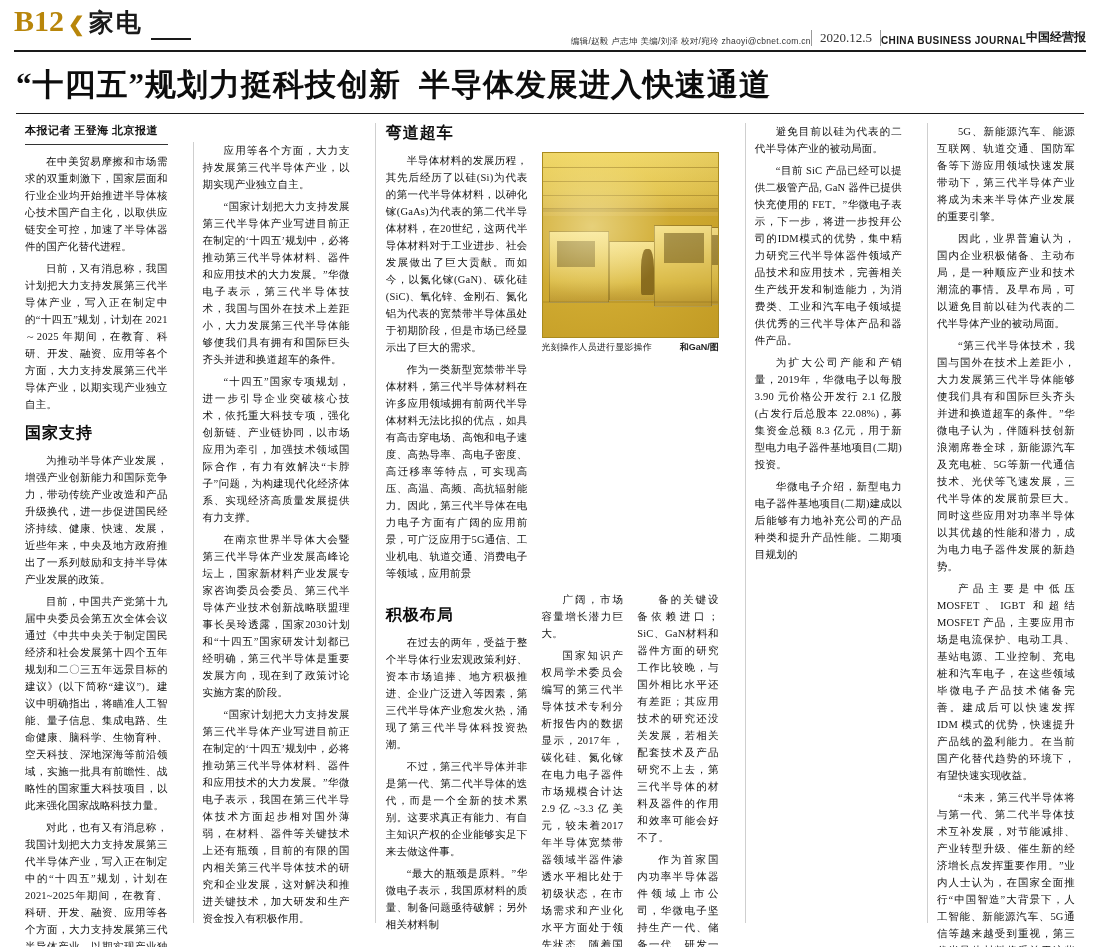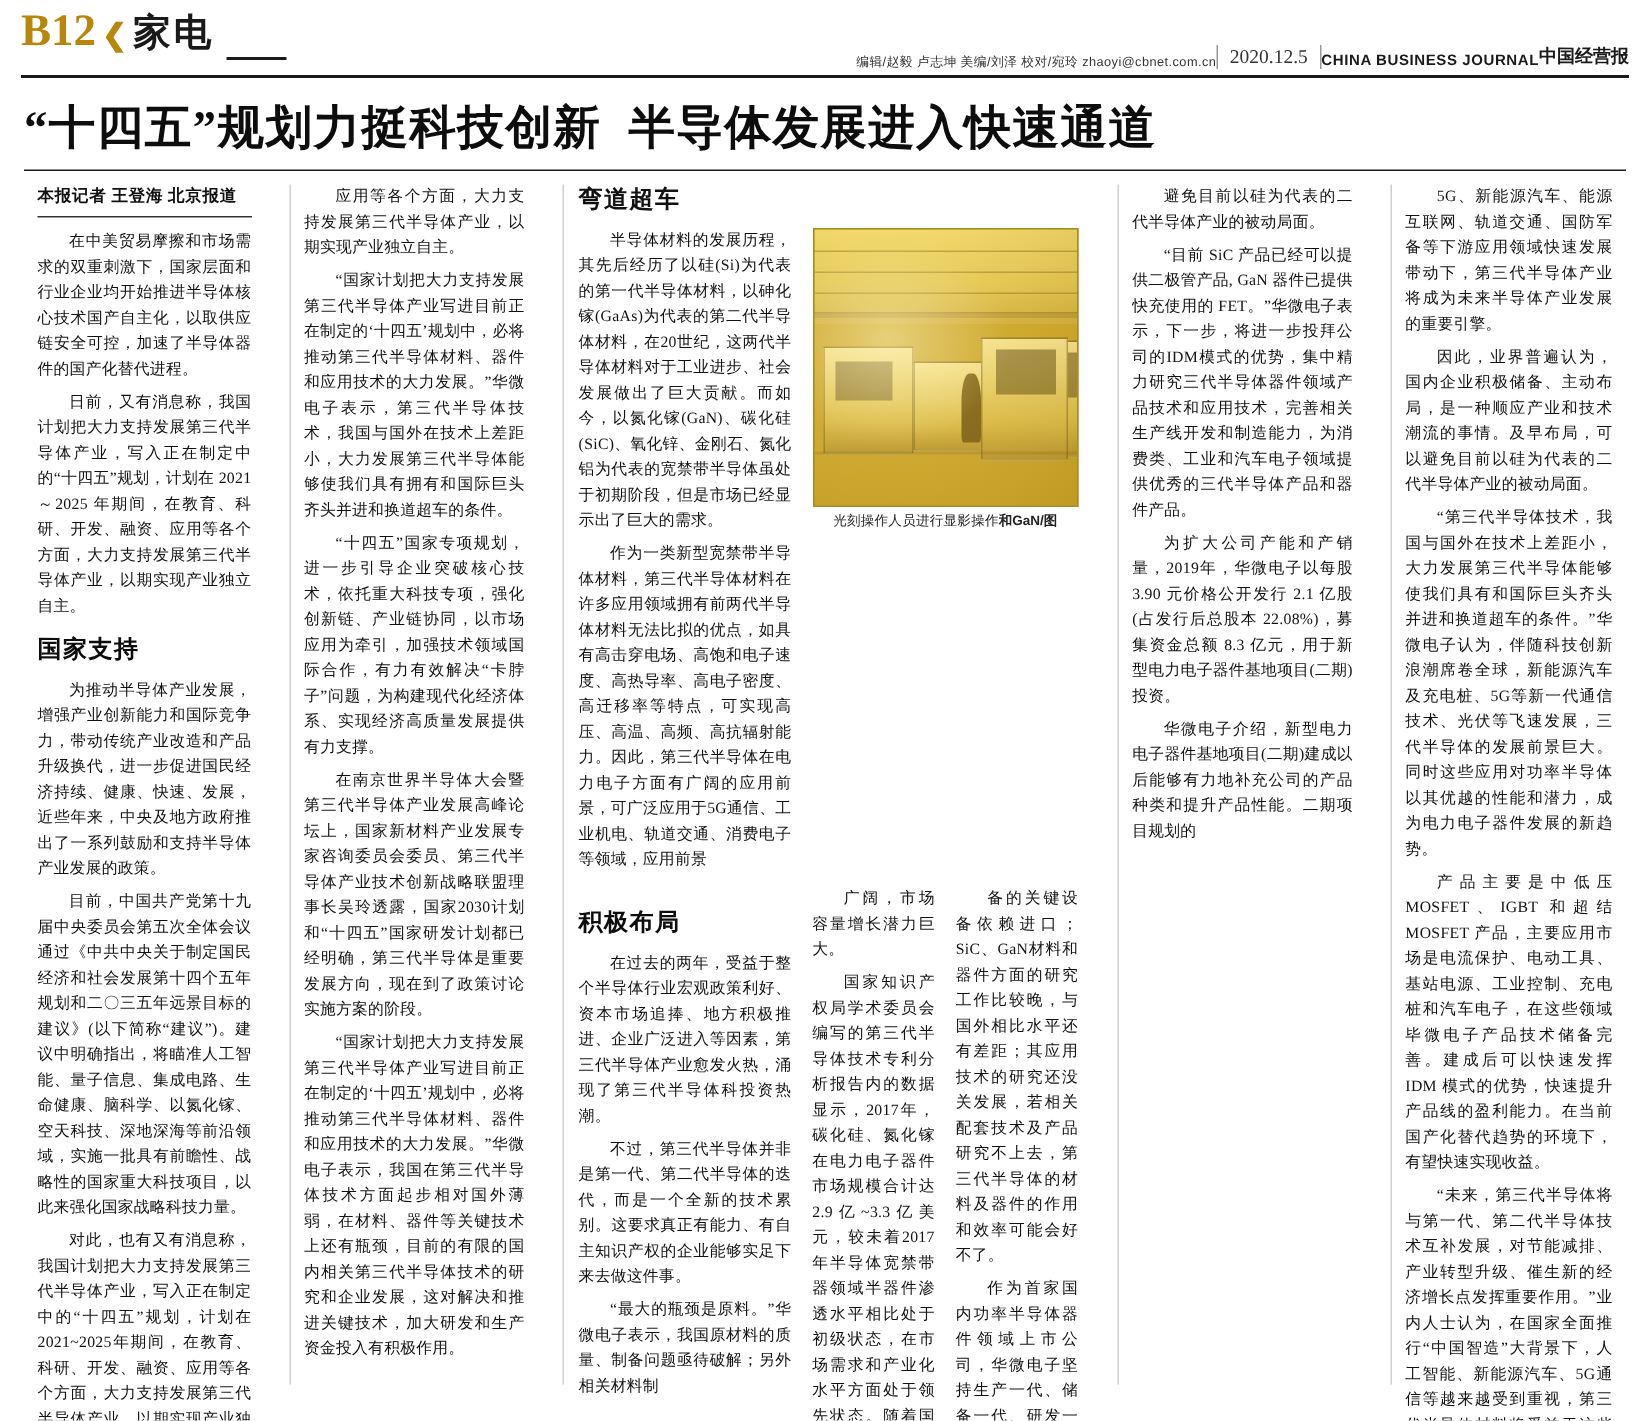--- a/index.html
+++ b/index.html
@@ -122,21 +122,21 @@
     gap: 16px;
     height: 800px;
   }
   .col {
     box-sizing: border-box;
     padding: 0 9px;
     position: relative;
   }
   .col + .col { border-left: 1px solid #cfcfcf; }
   .col1 { width: 176px; }
-  .col2 { width: 182px; }
+  .col2 { width: 182px; margin-top: 19px; }
   .col3 { width: 390px; padding: 0 10px; border-left: 1px solid #cfcfcf;}
   .col4 { width: 182px; }
   .col5 { width: 172px; }
 
   p {
     margin: 0 0 5px 0;
     font-size: 10.5px;
     line-height: 1.62;
     text-align: justify;
     text-indent: 2em;
@@ -205,21 +205,21 @@
     position: absolute;
     background: #7a5c12;
     border-radius: 40% 40% 10% 10%;
   }
   .photo .glare {
     position: absolute; left: 0; top: 0; width: 100%; height: 100%;
     background: radial-gradient(ellipse at 28% 40%, rgba(255,246,190,0.55) 0%, rgba(255,230,120,0.12) 45%, rgba(160,120,20,0.18) 100%);
   }
   .caption-row {
     display: flex;
-    justify-content: center;
+    justify-content: space-between;
     font-size: 9px;
     color: #222;
     margin-top: 3px;
     font-family: "Liberation Sans", sans-serif;
   }
   .caption-row .cap-left { letter-spacing: 0.2px; }
   .caption-row .cap-right { font-weight: bold; }
   .colsplit {
     display: flex;
     gap: 14px;
@@ -253,21 +253,21 @@
 
   <div class="content">
 
     <div class="col col1">
       <div class="byline">本报记者 王登海 北京报道</div>
       <div class="byline-rule"></div>
       <p>在中美贸易摩擦和市场需求的双重刺激下，国家层面和行业企业均开始推进半导体核心技术国产自主化，以取供应链安全可控，加速了半导体器件的国产化替代进程。</p>
       <p>日前，又有消息称，我国计划把大力支持发展第三代半导体产业，写入正在制定中的“十四五”规划，计划在 2021～2025 年期间，在教育、科研、开发、融资、应用等各个方面，大力支持发展第三代半导体产业，以期实现产业独立自主。</p>
       <div class="subhead">国家支持</div>
       <p>为推动半导体产业发展，增强产业创新能力和国际竞争力，带动传统产业改造和产品升级换代，进一步促进国民经济持续、健康、快速、发展，近些年来，中央及地方政府推出了一系列鼓励和支持半导体产业发展的政策。</p>
-      <p>目前，中国共产党第十九届中央委员会第五次全体会议通过《中共中央关于制定国民经济和社会发展第十四个五年规划和二〇三五年远景目标的建议》(以下简称“建议”)。建议中明确指出，将瞄准人工智能、量子信息、集成电路、生命健康、脑科学、以氮化镓、空天科技、深地深海等前沿领域，实施一批具有前瞻性、战略性的国家重大科技项目，以此来强化国家战略科技力量。</p>
+      <p>目前，中国共产党第十九届中央委员会第五次全体会议通过《中共中央关于制定国民经济和社会发展第十四个五年规划和二〇三五年远景目标的建议》(以下简称“建议”)。建议中明确指出，将瞄准人工智能、量子信息、集成电路、生命健康、脑科学、生物育种、空天科技、深地深海等前沿领域，实施一批具有前瞻性、战略性的国家重大科技项目，以此来强化国家战略科技力量。</p>
       <p>对此，也有又有消息称，我国计划把大力支持发展第三代半导体产业，写入正在制定中的“十四五”规划，计划在2021~2025年期间，在教育、科研、开发、融资、应用等各个方面，大力支持发展第三代半导体产业，以期实现产业独立自主。</p>
       <p>事实上，此前工业和信息化部也表示，积极考虑将 5G、集成电路、生物医药等重点领域纳入</p>
     </div>
 
     <div class="col col2">
       <p>应用等各个方面，大力支持发展第三代半导体产业，以期实现产业独立自主。</p>
       <p>“国家计划把大力支持发展第三代半导体产业写进目前正在制定的‘十四五’规划中，必将推动第三代半导体材料、器件和应用技术的大力发展。”华微电子表示，第三代半导体技术，我国与国外在技术上差距小，大力发展第三代半导体能够使我们具有拥有和国际巨头齐头并进和换道超车的条件。</p>
       <p>“十四五”国家专项规划，进一步引导企业突破核心技术，依托重大科技专项，强化创新链、产业链协同，以市场应用为牵引，加强技术领域国际合作，有力有效解决“卡脖子”问题，为构建现代化经济体系、实现经济高质量发展提供有力支撑。</p>
       <p>在南京世界半导体大会暨第三代半导体产业发展高峰论坛上，国家新材料产业发展专家咨询委员会委员、第三代半导体产业技术创新战略联盟理事长吴玲透露，国家2030计划和“十四五”国家研发计划都已经明确，第三代半导体是重要发展方向，现在到了政策讨论实施方案的阶段。</p>
       <p>“国家计划把大力支持发展第三代半导体产业写进目前正在制定的‘十四五’规划中，必将推动第三代半导体材料、器件和应用技术的大力发展。”华微电子表示，我国在第三代半导体技术方面起步相对国外薄弱，在材料、器件等关键技术上还有瓶颈，目前的有限的国内相关第三代半导体技术的研究和企业发展，这对解决和推进关键技术，加大研发和生产资金投入有积极作用。</p>

